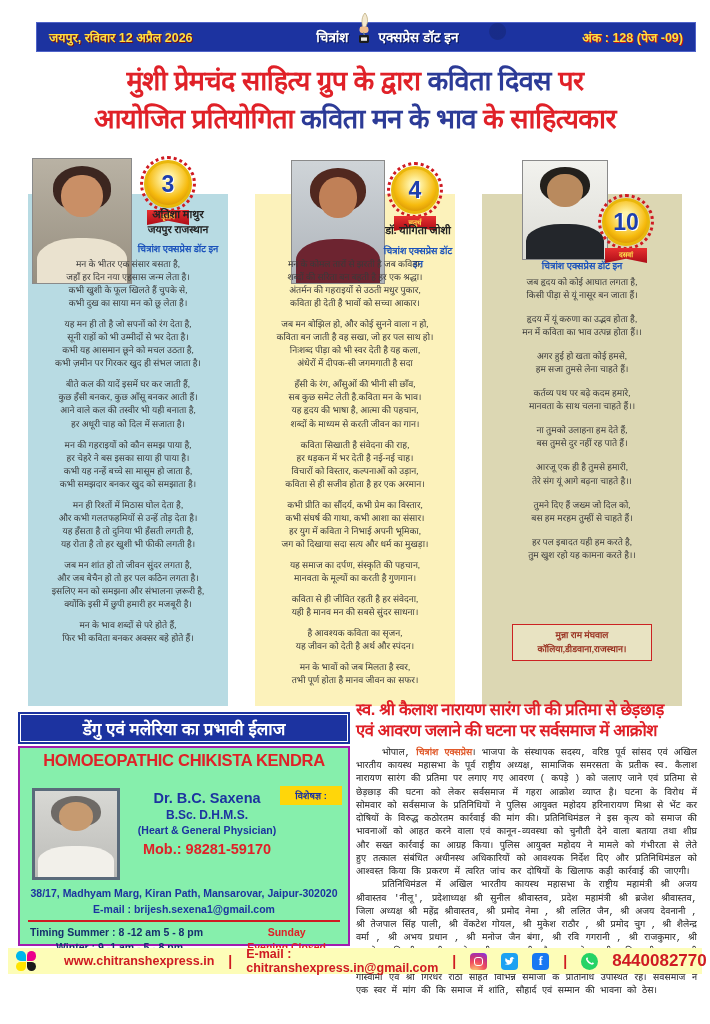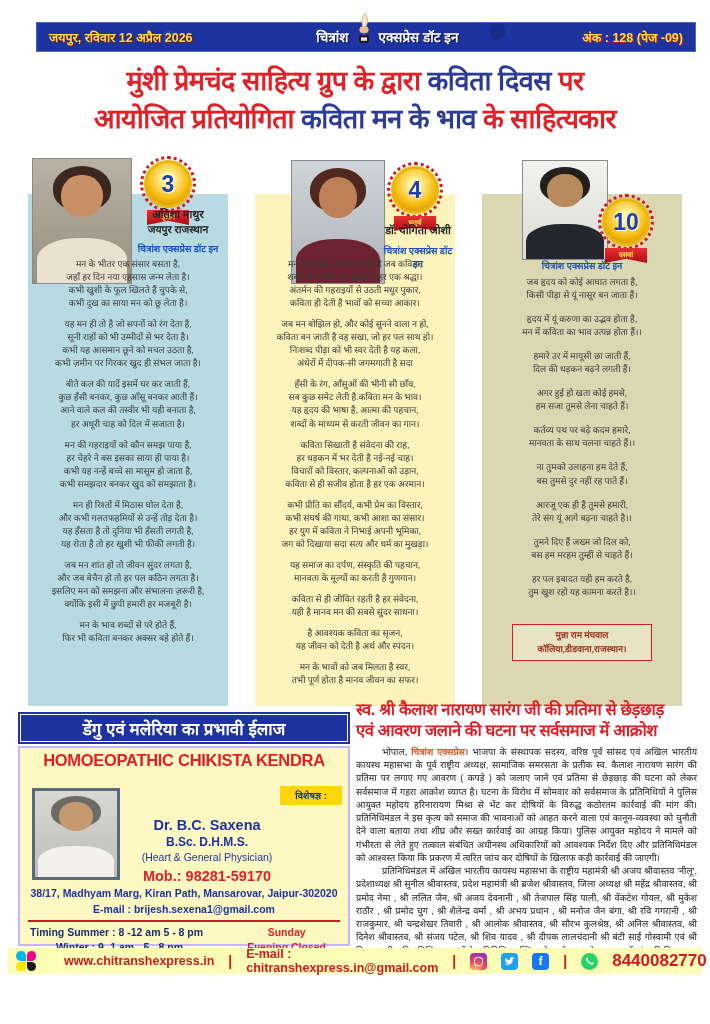--- a/index.html
+++ b/index.html
@@ -67,42 +67,42 @@
   .poem3 .stanza { margin-bottom:11px; }
 
   .signature { position:absolute; left:30px; right:30px; top:466px; border:1px solid #cc2222; background:#e8e3c2;
     padding:4px 2px; text-align:center; font-family:"Liberation Serif", serif; }
   .signature div { font-weight:bold; font-size:9px; color:#993322; line-height:1.5; }
 
   
   .ad { position:absolute; left:18px; top:712px; width:332px; height:234px; }
   .ad-head { height:32px; background:#1c33a0; box-shadow:inset 0 0 0 2px #1c33a0, inset 0 0 0 3px #ffffff;
     color:#ffffff; font-weight:bold; font-size:17px; display:flex; align-items:center; justify-content:center; }
-  .ad-panel { position:absolute; top:34px; left:0; right:0; bottom:0; background:#fef9c3; border:2px solid #c4b5fd; }
+  .ad-panel { position:absolute; top:34px; left:0; right:0; bottom:0; background:#86efac; border:2px solid #a21caf; }
   .ad-title { text-align:center; color:#e02128; font-weight:bold; font-size:16.5px; margin-top:3px; letter-spacing:-0.3px; }
   .ad-photo { position:absolute; top:40px; left:12px; width:88px; height:92px; border:3px solid #5a6a7a; overflow:hidden; }
-  .ad-center { position:absolute; top:42px; left:108px; width:158px; text-align:center;margin-top:27px; }
+  .ad-center { position:absolute; top:42px; left:108px; width:158px; text-align:center; }
   .ad-doc { color:#1c33a0; font-weight:bold; font-size:14.5px; }
   .ad-deg { color:#1c33a0; font-weight:bold; font-size:12px; margin-top:2px; }
-  .ad-heart { color:#1c33a0; font-weight:normal; font-size:10.5px; margin-top:2px; }
+  .ad-heart { color:#1c33a0; font-weight:bold; font-size:10.5px; margin-top:2px; }
   .ad-mob { color:#e02128; font-weight:bold; font-size:14.5px; margin-top:5px; }
   .ad-spec { position:absolute; top:38px; right:6px; width:62px; background:#ffd60a; padding:3px 2px; text-align:center; }
   .ad-spec-label { color:#1c33a0; font-weight:bold; font-size:9.5px; }
   .ad-spec-body { color:#e02128; font-weight:bold; font-size:9.5px; line-height:1.35; margin-top:2px; }
   .ad-addr { position:absolute; top:138px; left:0; right:0; text-align:center; color:#1c33a0; font-weight:bold; font-size:10.5px; line-height:1.5; }
   .ad-rule { position:absolute; top:172px; left:8px; right:8px; height:2px; background:#cf1b22; }
   .ad-timing { position:absolute; top:177px; left:10px; right:8px; display:flex; justify-content:space-between; }
   .ad-time { color:#16306e; font-weight:bold; font-size:10.5px; line-height:1.45; }
   .ad-time div:last-child { padding-left:26px; }
   .ad-closed { color:#e02128; font-weight:bold; font-size:10.5px; line-height:1.45; text-align:center; padding-right:14px; }
 
   
   .news { position:absolute; left:356px; top:699px; width:341px; }
   .news-hl { color:#df1f26; font-weight:bold; font-size:16.5px; line-height:1.3; text-align:left; letter-spacing:-0.4px; }
-  .news-body { margin-top:4px; font-family:Liberation Sans, sans-serif; font-size:9.2px; line-height:1.44;
+  .news-body { margin-top:4px; font-family:Liberation Mono, monospace; font-size:9.2px; line-height:1.44;
     color:#1c1c1c; text-align:justify; }
   .news-body p { text-indent:26px; }
   .accent-red { color:#e05a2b; font-weight:bold; }
 
   
   .footer { position:absolute; left:8px; top:948px; width:694px; height:26px; background:#fdfdb8;
     display:flex; align-items:center; gap:14px; padding:0 8px; }
   .f-sep { color:#cf1b22; font-weight:bold; font-size:14px; }
   .f-site, .f-mail { color:#cf1b22; font-weight:bold; font-size:12.5px; text-decoration:none; }
   .f-phone { color:#cf1b22; font-weight:bold; font-size:17px; }
@@ -295,24 +295,20 @@
         <div class="brand">चित्रांश एक्सप्रेस डॉट इन</div>
       </div>
       <div class="poem poem3">
           <div class="stanza">
             <div class="pline">जब हृदय को कोई आघात लगता है,</div>
             <div class="pline">किसी पीड़ा से यूं नासूर बन जाता हैं।</div>
           </div>
           <div class="stanza">
             <div class="pline">हृदय में यूं करुणा का उद्भव होता है,</div>
             <div class="pline">मन में कविता का भाव उत्पन्न होता हैं।।</div>
-          </div>
-          <div class="stanza">
-            <div class="pline">हमारे उर में मायूसी छा जाती हैं,</div>
-            <div class="pline">दिल की धड़कन बढ़ने लगती हैं।</div>
           </div>
           <div class="stanza">
             <div class="pline">अगर हुई हो खता कोई हमसे,</div>
             <div class="pline">हम सजा तुमसे लेना चाहते हैं।</div>
           </div>
           <div class="stanza">
             <div class="pline">कर्तव्य पथ पर बढ़े कदम हमारे,</div>
             <div class="pline">मानवता के साथ चलना चाहते हैं।।</div>
           </div>
           <div class="stanza">

